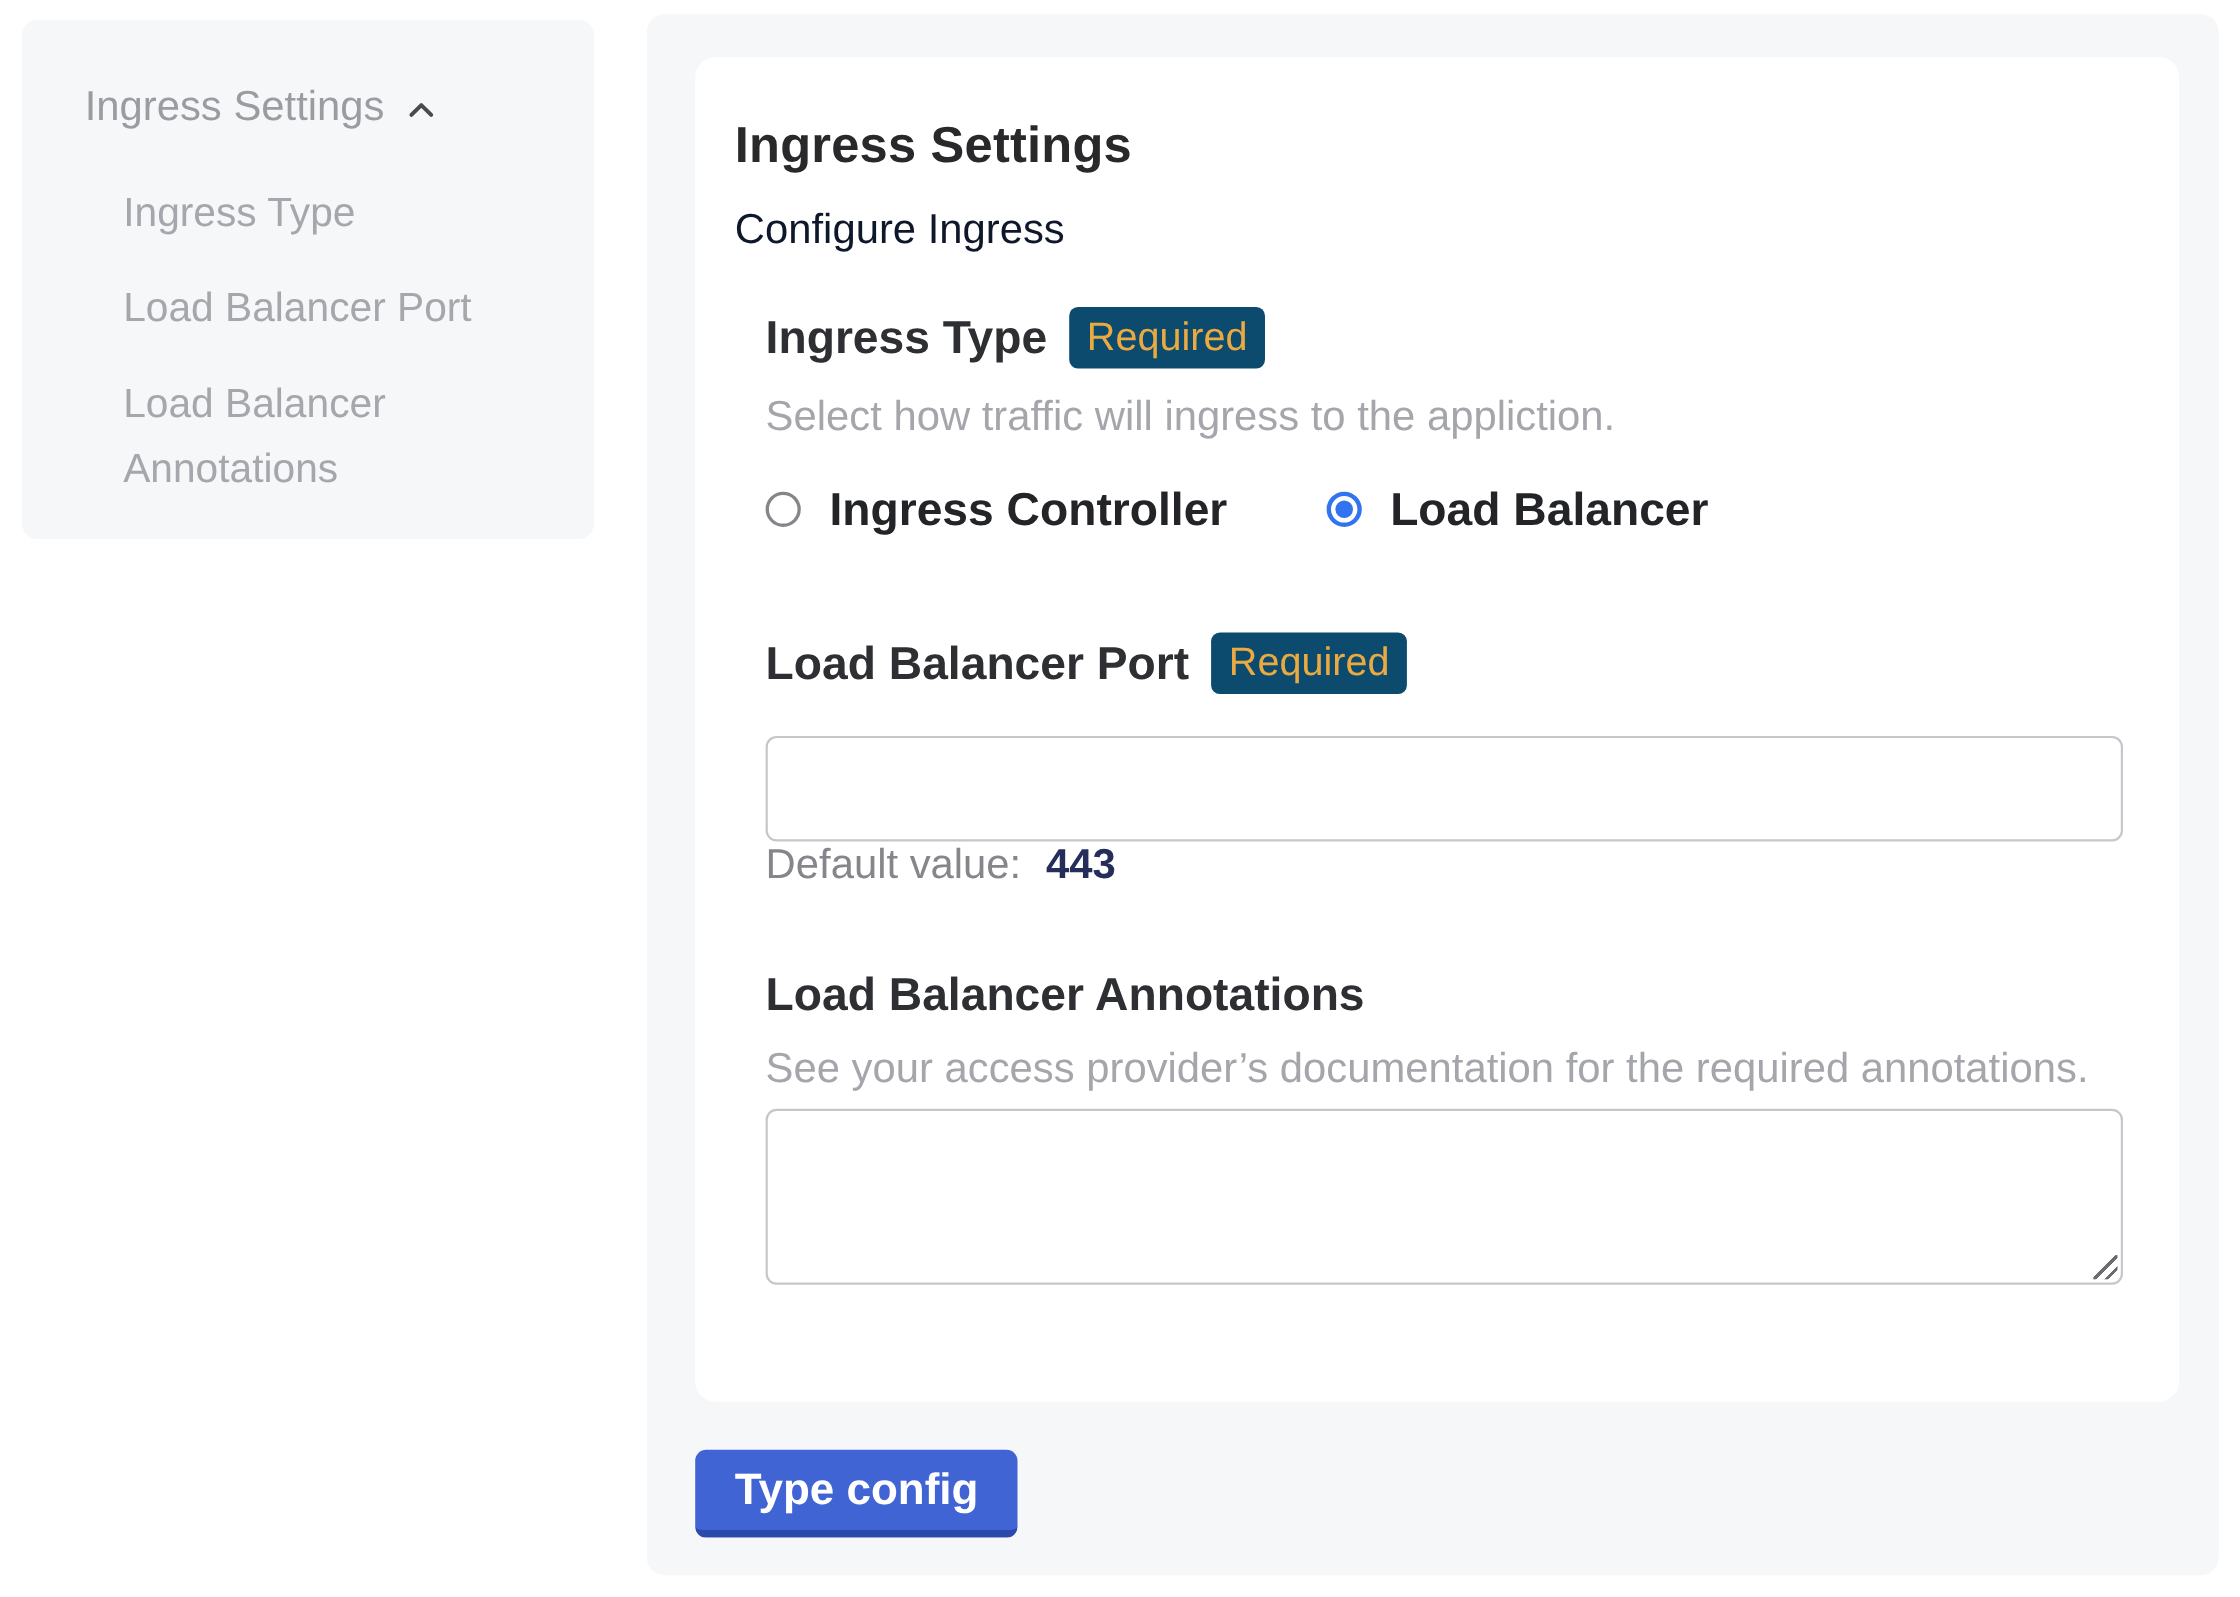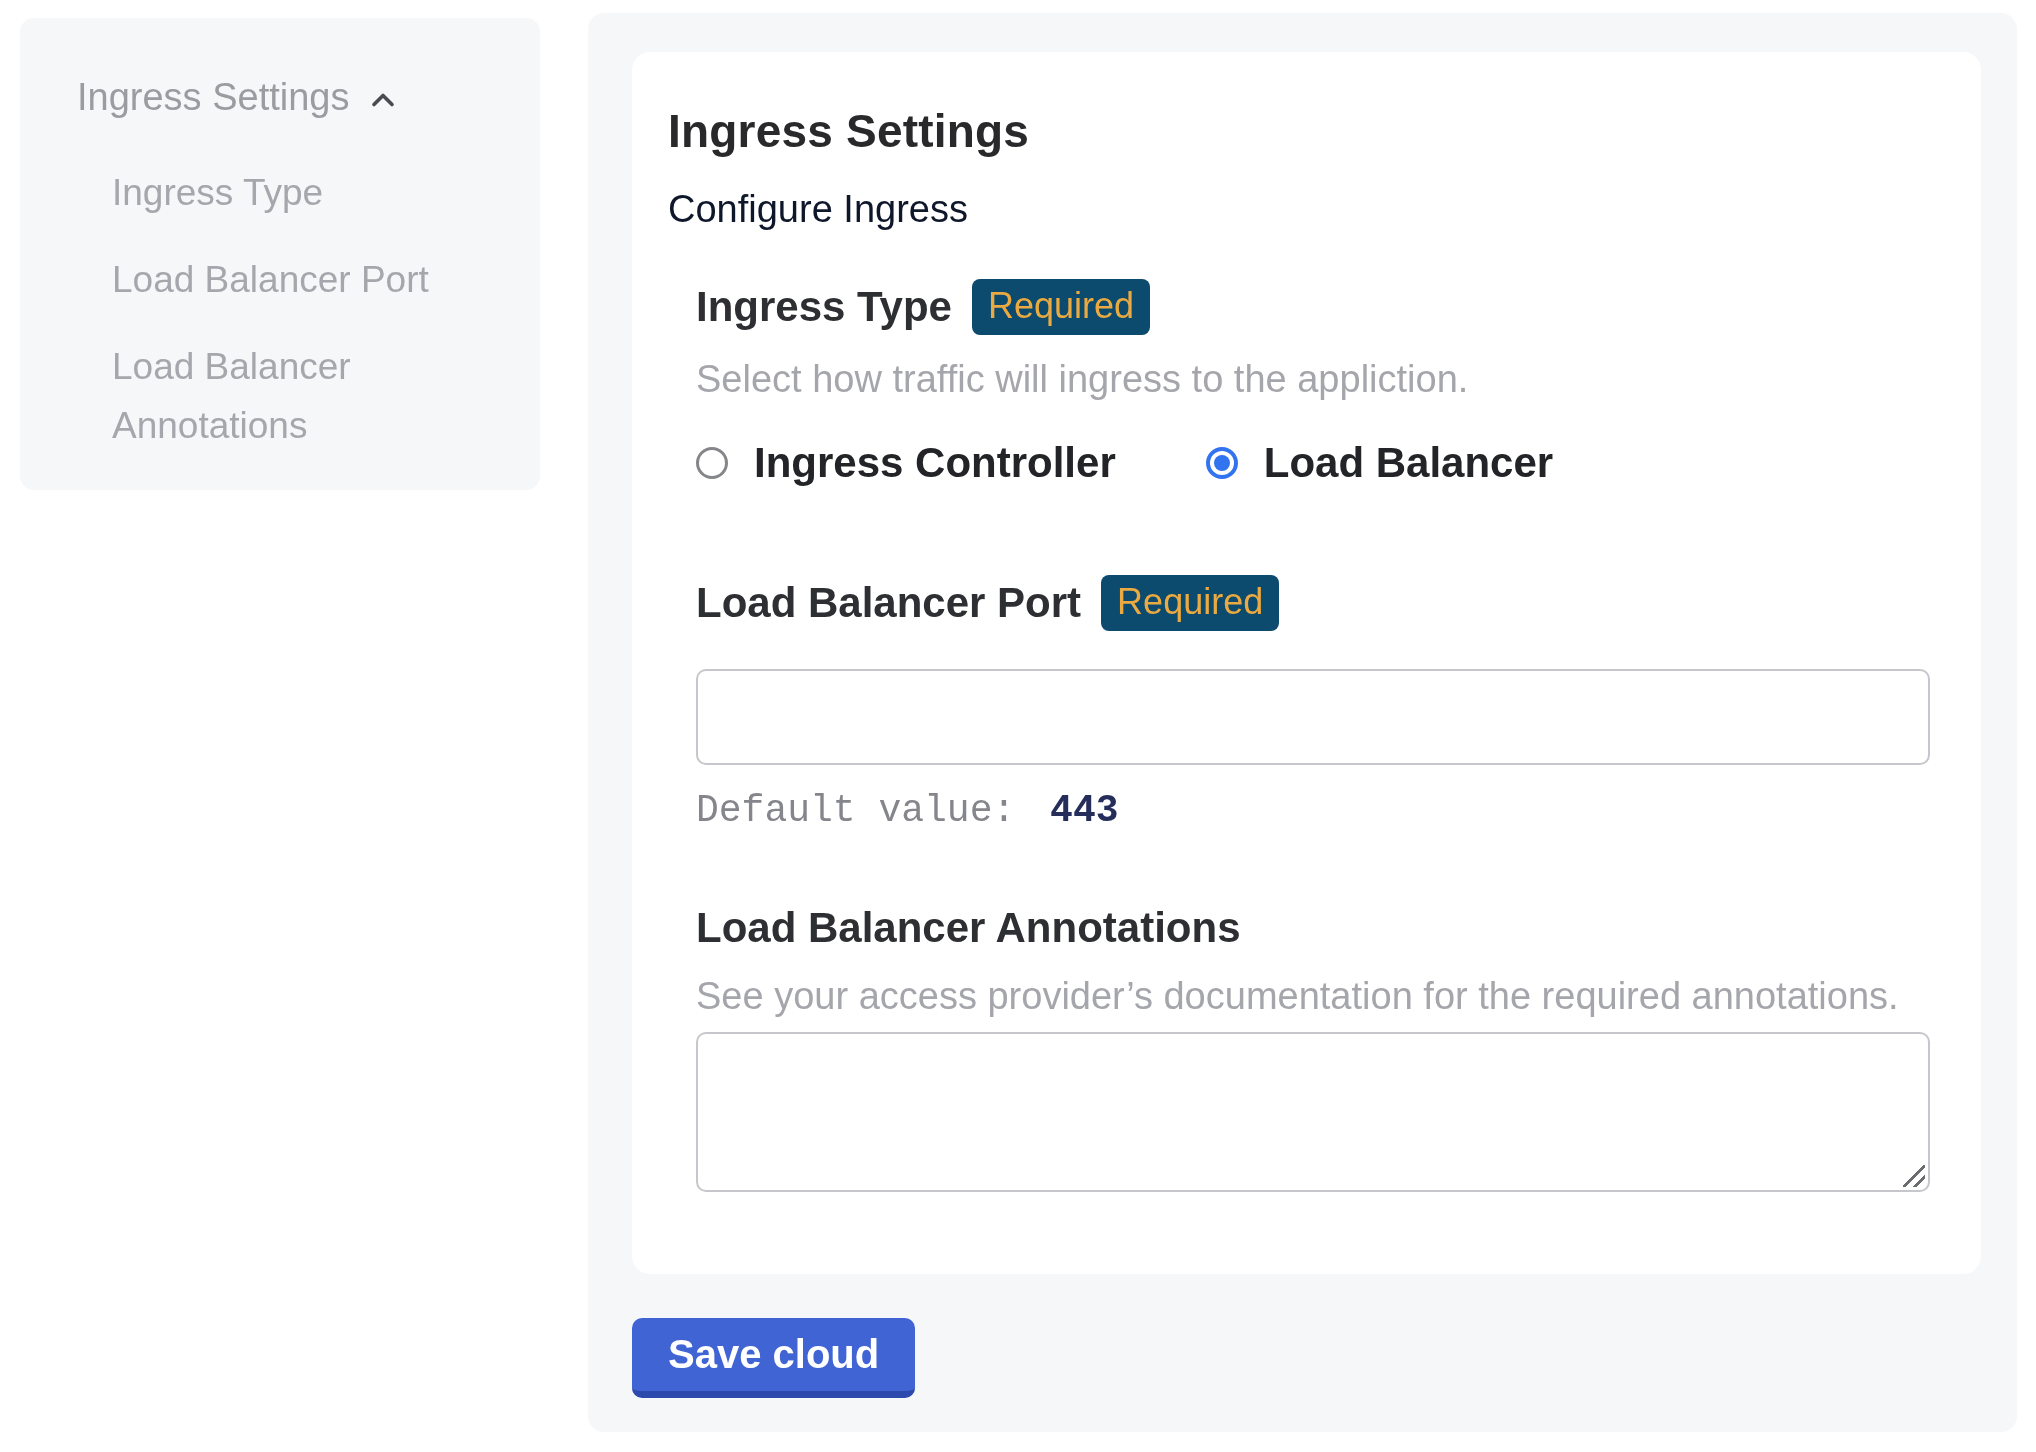--- a/index.html
+++ b/index.html
@@ -62,21 +62,21 @@
   .radio-label { font-size:42px; font-weight:600; color:#232428; }
 
   .gap-after-radios { height:86px; }
   .gap-between-sections { height:72px; }
 
   .text-input {
     width:1234px; height:96px; margin-top:38px;
     border:2px solid #c6c7cc; border-radius:10px; background:#ffffff;
     font-size:38px; padding:0 24px; color:#2a2b2e; outline:none; display:block;
   }
-  .default-line { margin-top:24px; font-size:38px;font-family:Liberation Mono, monospace; }
+  .default-line { font-size:38px; }
   .default-label { color:#85868c; }
   .default-value { color:#252e5b; font-weight:700; margin-left:12px; }
 
   .textarea-wrap { position:relative; width:1234px; margin-top:12px; }
   .text-area {
     width:1234px; height:160px; border:2px solid #c6c7cc; border-radius:10px;
     background:#ffffff; resize:none; outline:none; font-size:38px; padding:16px 24px;
     font-family:"Liberation Sans","DejaVu Sans",sans-serif; display:block; color:#2a2b2e;
   }
   .resize-grip {
@@ -167,14 +167,14 @@
 
         <div class="textarea-wrap">
           <textarea class="text-area" style=""></textarea>
           <span class="resize-grip"></span>
         </div>
       </div>
 
     </div>
   </section>
 
-  <button class="save-button">Save cloud</button>
+  <button class="save-button">Type config</button>
 </main>
 
 </body></html>

